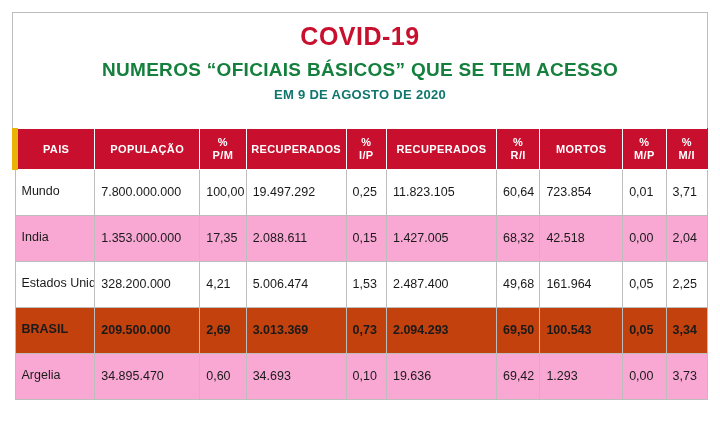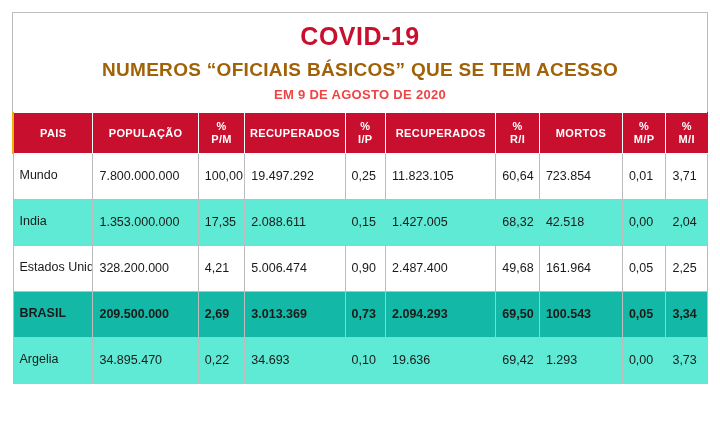--- a/index.html
+++ b/index.html
@@ -20,40 +20,40 @@
     padding: 12px 12px 10px 12px;
     background: #ffffff;
     display: flex;
     flex-direction: column;
   }
   .header {
     border: 1px solid #bdbdbd;
     border-bottom: none;
     background: #ffffff;
     text-align: center;
-    padding: 10px 8px 8px 8px;
+    padding: 10px 8px 24px 8px;
   }
   .title {
     color: #c8102e;
     font-size: 25px;
     font-weight: bold;
     letter-spacing: 0.5px;
     line-height: 1.1;
     margin-bottom: 8px;
   }
   .subtitle {
-    color: #a16207;
+    color: #15803d;
     font-size: 19px;
     font-weight: bold;
     letter-spacing: 0.3px;
     line-height: 1.15;
     margin-bottom: 7px;
   }
   .subsubtitle {
-    color: #ef4444;
+    color: #0f766e;
     font-size: 13px;
     font-weight: bold;
     letter-spacing: 0.3px;
     margin-bottom: 2px;
   }
   table.data {
     border-collapse: collapse;
     width: 100%;
     table-layout: fixed;
   }
@@ -62,38 +62,38 @@
     color: #ffffff;
     font-size: 11px;
     font-weight: bold;
     letter-spacing: 0.4px;
     text-align: center;
     padding: 7px 3px;
     border: 1px solid #ffffff;
     line-height: 1.15;
     vertical-align: middle;
   }
-  table.data th.first { border-left: 2px solid #eab308; }
+  table.data th.first { border-left: 6px solid #eab308; }
   table.data th.last { border-right: 1px solid #c8102e; }
   table.data td {
     border: 1px solid #bdbdbd;
     font-size: 12.5px;
     color: #1a1a1a;
     padding: 6px 6px;
     height: 33px;
     vertical-align: middle;
     background: #ffffff;
     white-space: nowrap;
     overflow: hidden;
   }
   table.data tr.alt td {
-    background: #5eead4;
+    background: #f9a8d4;
   }
   table.data tr.highlight td {
-    background: #14b8a6;
+    background: #c2410c;
     font-weight: bold;
   }
   td.country { font-weight: normal; }
   tr.highlight td.country { font-weight: bold; }
   .wrapname { white-space: normal; line-height: 1.1; margin-top: 20px; }
 </style>
 </head>
 <body>
 
 <div class="page">
@@ -179,21 +179,21 @@
         <td>68,32</td>
         <td>42.518</td>
         <td>0,00</td>
         <td>2,04</td>
       </tr>
       <tr>
         <td class="country wrapname">Estados Unidos</td>
         <td>328.200.000</td>
         <td>4,21</td>
         <td>5.006.474</td>
-        <td>0,90</td>
+        <td>1,53</td>
         <td>2.487.400</td>
         <td>49,68</td>
         <td>161.964</td>
         <td>0,05</td>
         <td>2,25</td>
       </tr>
       <tr class="highlight">
         <td class="country wrapname">BRASIL</td>
         <td>209.500.000</td>
         <td>2,69</td>
@@ -201,21 +201,21 @@
         <td>0,73</td>
         <td>2.094.293</td>
         <td>69,50</td>
         <td>100.543</td>
         <td>0,05</td>
         <td>3,34</td>
       </tr>
       <tr class="alt">
         <td class="country wrapname">Argelia</td>
         <td>34.895.470</td>
-        <td>0,22</td>
+        <td>0,60</td>
         <td>34.693</td>
         <td>0,10</td>
         <td>19.636</td>
         <td>69,42</td>
         <td>1.293</td>
         <td>0,00</td>
         <td>3,73</td>
       </tr>
     </tbody>
   </table>

